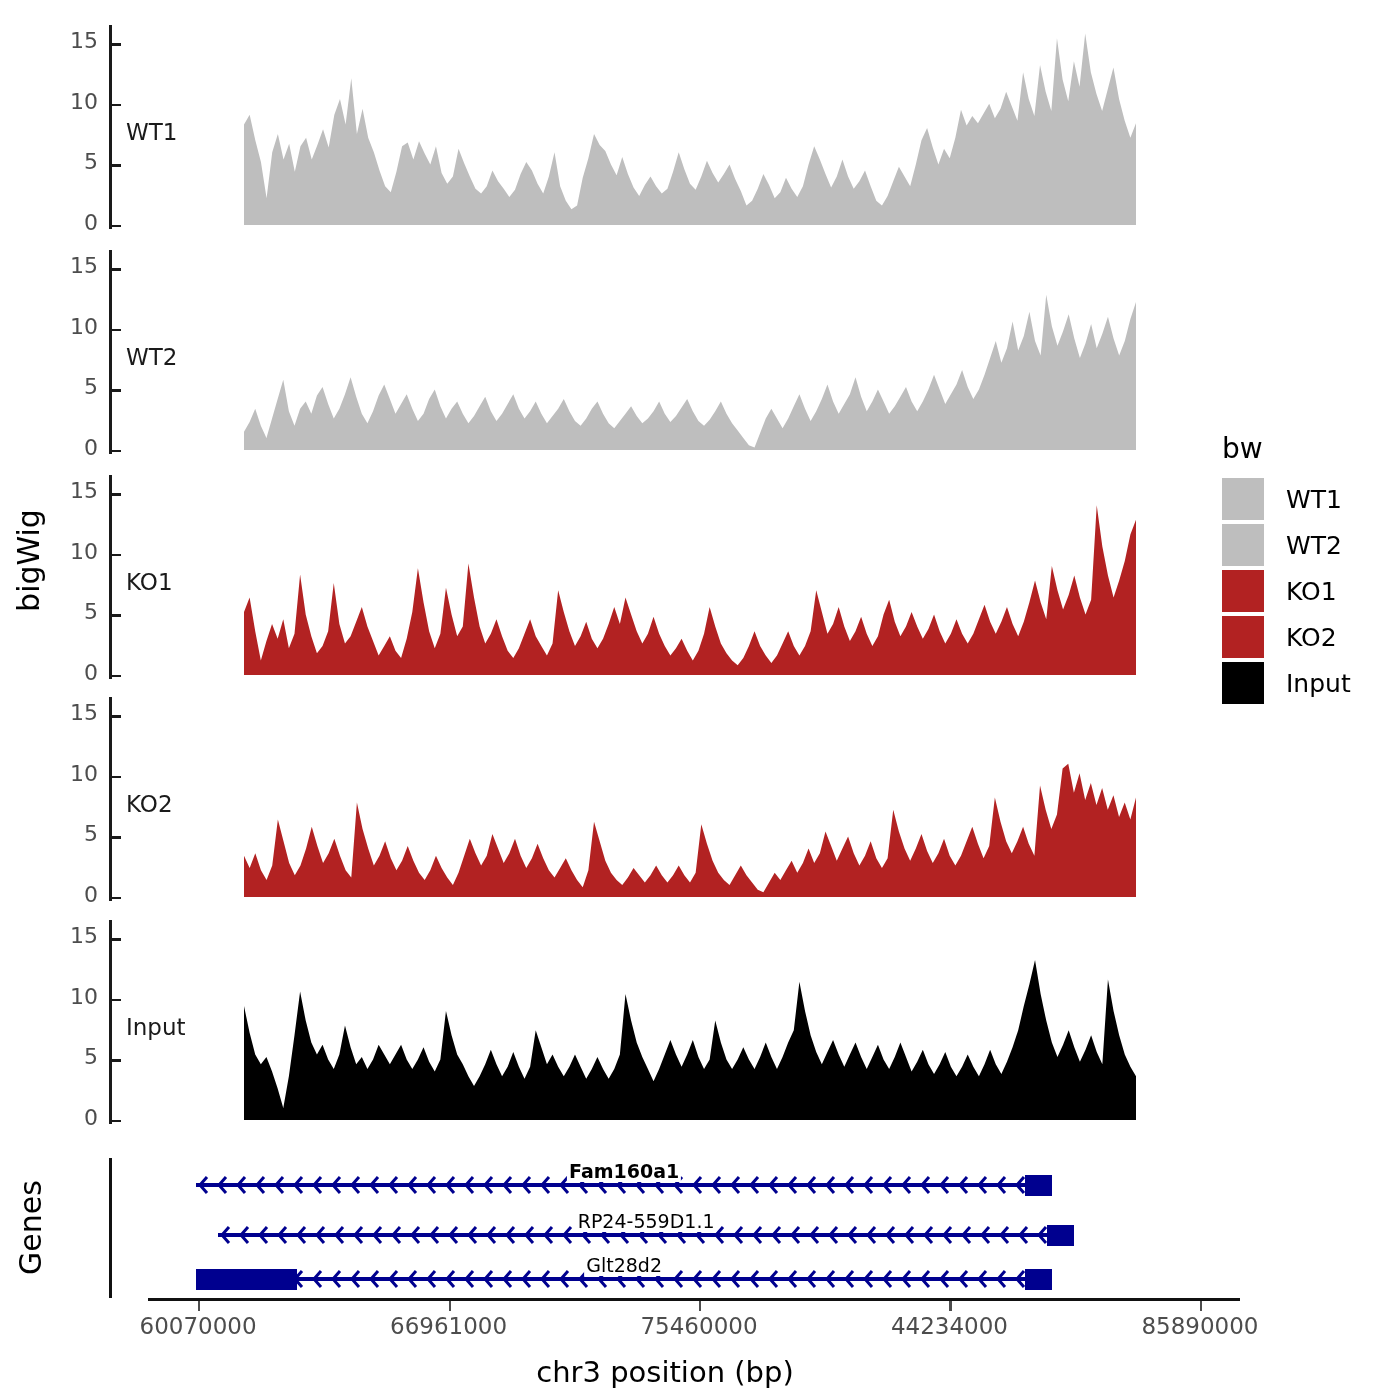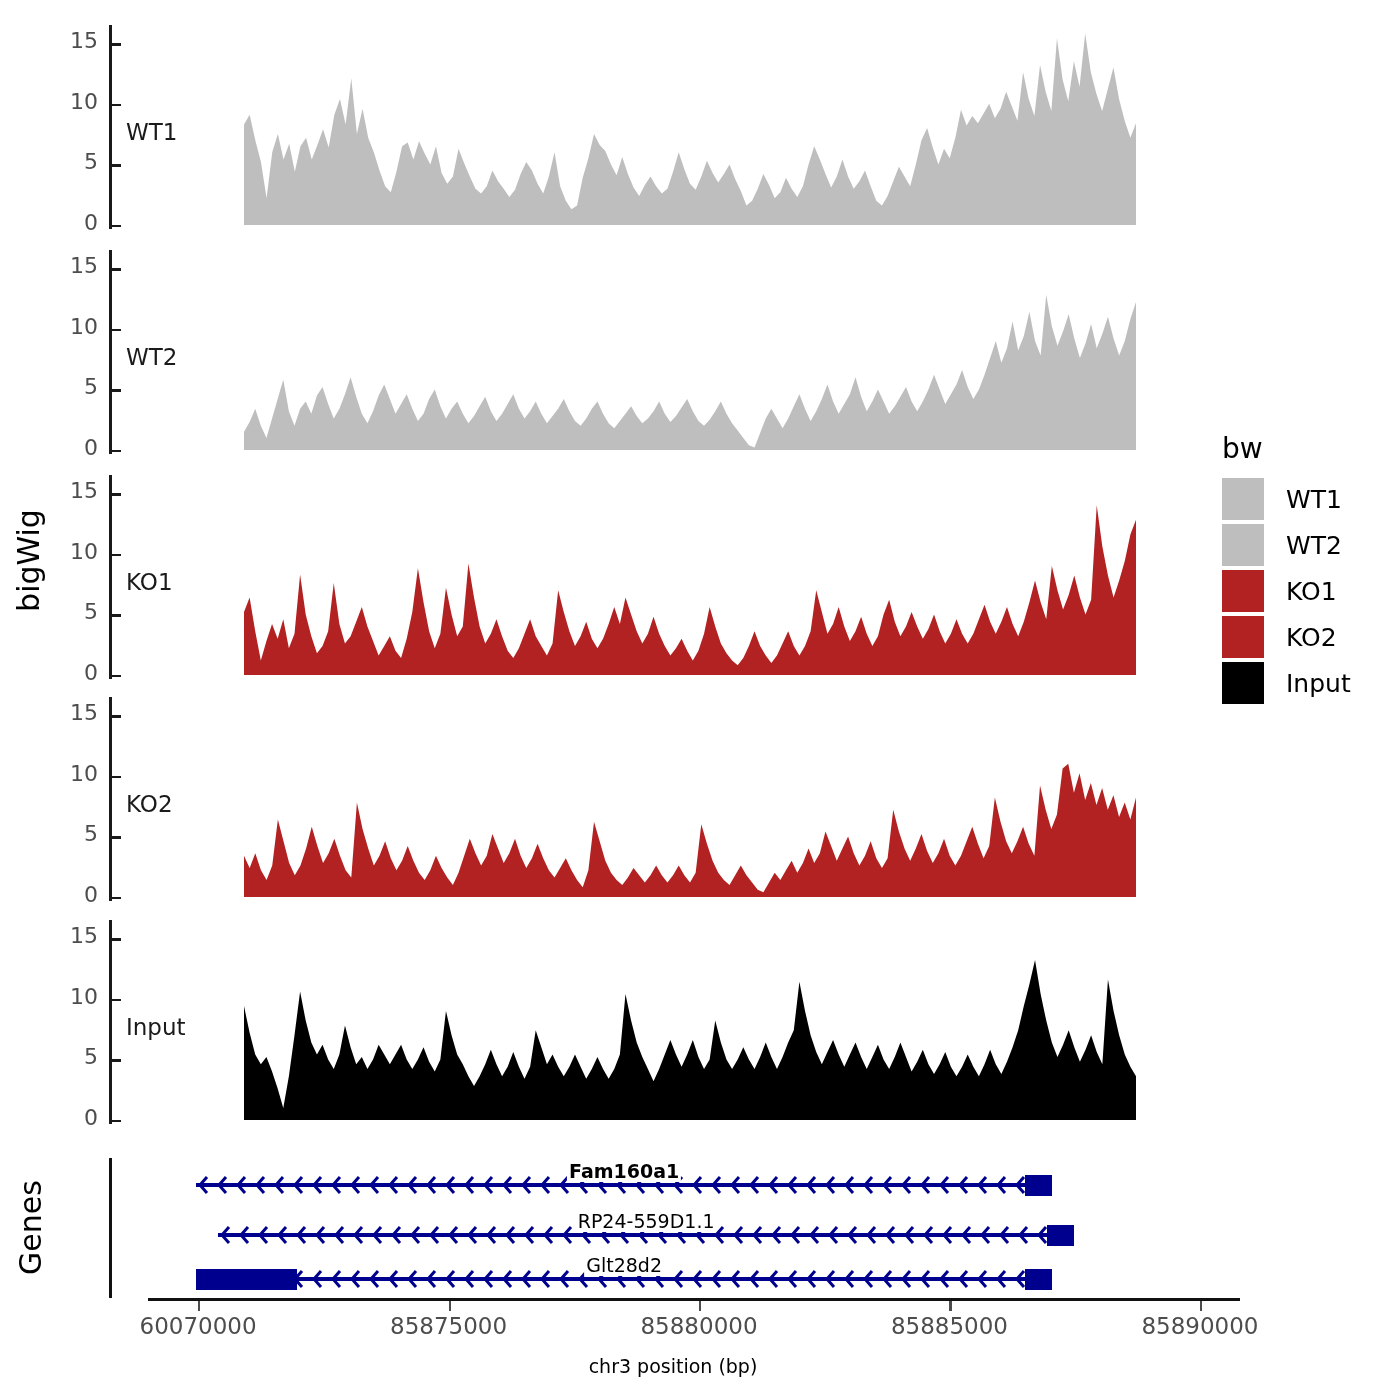--- a/index.html
+++ b/index.html
@@ -60,21 +60,21 @@
   .xaxis-line{
     position:absolute; left:148px; top:1298px; width:1092px; height:3px; background:#111;
   }
   .xtick{ position:absolute; top:1301px; width:2.4px; height:10px; background:#4d4d4d; }
   .xtlabel{
     position:absolute; top:1313px; font-size:23px; color:#4d4d4d;
     transform:translateX(-50%); white-space:nowrap;
   }
   .xtitle{
     position:absolute; top:1355px; left:0; width:1330px; text-align:center;
-    font-size:19px; color:#000;margin-left:8px;
+    font-size:29px; color:#000;
   }
 
   
   .legend{ position:absolute; left:1222px; top:432px; width:175px; }
   .legend-title{ font-size:28px; color:#000; margin-bottom:12px; }
   .legend-row{ display:flex; align-items:center; height:44px; margin-bottom:2px;}
   .legend-key{ width:42px; height:42px; flex:0 0 42px; }
   .legend-label{ margin-left:22px; font-size:25px; color:#000; }
 </style>
 </head>
@@ -343,25 +343,25 @@
         <div class="gene-exon" style="left: 1024.61px; width: 27.5505px; background: rgb(0, 0, 143);"></div>
         <div class="gene-name" style="left: 624.122px;">Glt28d2</div>
       </div>
     </div>
 
   <div class="xaxis-line"></div>
   <div id="xaxis">
       <div class="xtick" style="left: 198.092px;"></div>
       <div class="xtlabel" style="left: 198.092px;">60070000</div>
       <div class="xtick" style="left: 448.55px;"></div>
-      <div class="xtlabel" style="left: 448.55px;">85875000</div>
+      <div class="xtlabel" style="left: 448.55px;">66961000</div>
       <div class="xtick" style="left: 699.009px;"></div>
-      <div class="xtlabel" style="left: 699.009px;">85880000</div>
+      <div class="xtlabel" style="left: 699.009px;">75460000</div>
       <div class="xtick" style="left: 949.468px;"></div>
-      <div class="xtlabel" style="left: 949.468px;">85885000</div>
+      <div class="xtlabel" style="left: 949.468px;">44234000</div>
       <div class="xtick" style="left: 1199.93px;"></div>
       <div class="xtlabel" style="left: 1199.93px;">85890000</div>
     </div>
   <div class="xtitle">chr3 position (bp)</div>
 
   <div class="legend">
     <div class="legend-title">bw</div>
     <div id="legend-items">
         <div class="legend-row">
           <div class="legend-key" style="background: rgb(190, 190, 190);"></div>

